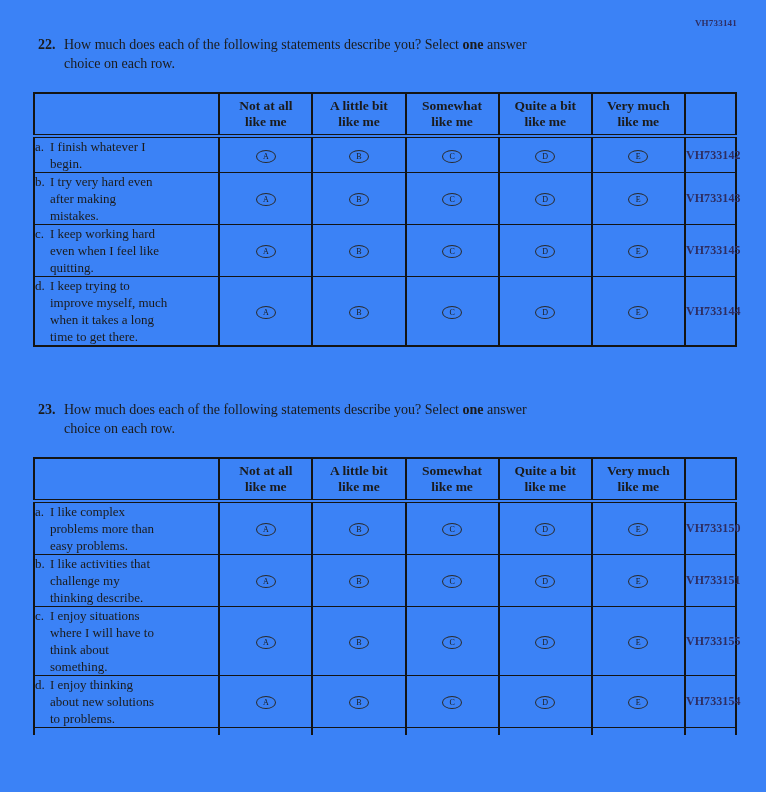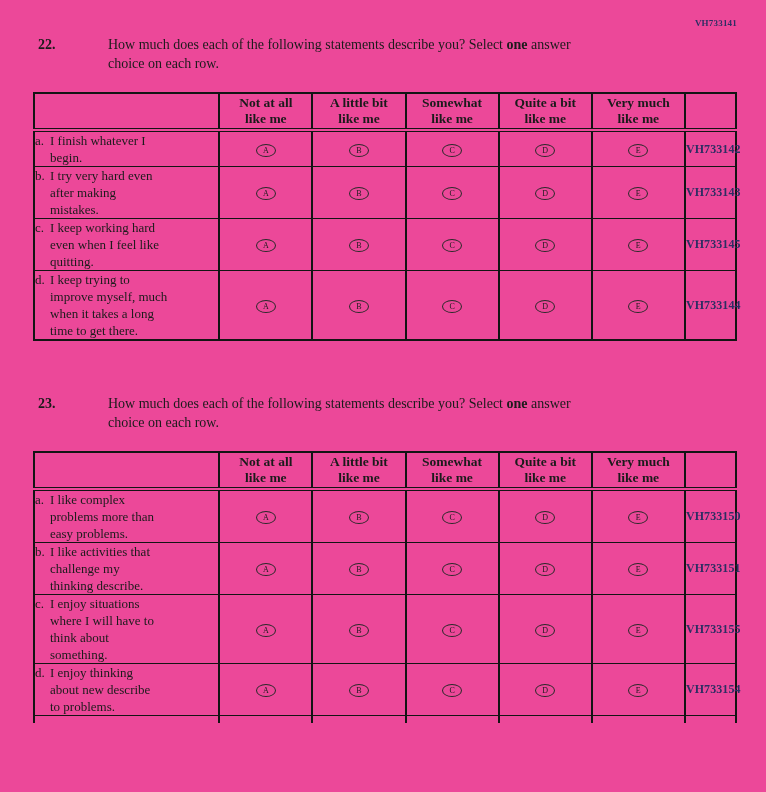--- a/index.html
+++ b/index.html
@@ -7,38 +7,37 @@
     padding: 0;
     background: #ffffff;
     font-family: "Liberation Serif", "DejaVu Serif", serif;
     color: #1b1b1b;
   }
   .page {
     position: relative;
     width: 766px;
     height: 792px;
     overflow: hidden;
-    background: #ec4899;
+    background: #3b82f6;
     box-sizing: border-box;
     padding: 18px 29px 0 33px;
   }
   .q-code {
     text-align: right;
     font-size: 9px;
     font-weight: bold;
     color: #2e2e63;
     letter-spacing: 0.2px;
     height: 11px;
     line-height: 11px;
   }
   .q-row {
     display: flex;
     margin-left: 5px;
     margin-top: 6px;
-    gap: 44px;
   }
   .q-num {
     font-weight: bold;
     font-size: 14px;
     line-height: 19px;
     width: 26px;
     flex: 0 0 26px;
   }
   .q-text {
     font-size: 14px;
@@ -67,21 +66,21 @@
   col.c-stmt { width: 185px; }
   col.c-opt  { width: 93px; }
   col.c-code { width: 51px; }
   th.hdr {
     font-size: 13.5px;
     font-weight: bold;
     text-align: center;
     vertical-align: middle;
     line-height: 16px;
     white-space: pre-line;
-    height: 37px;
+    height: 43px;
     padding: 4px 2px;
   }
   td.stmt {
     vertical-align: top;
     padding: 3px 2px 4px 7px;
     font-size: 13px;
     line-height: 17px;
   }
   .stmt-flex { display: flex; }
   .row-letter { flex: 0 0 15px; width: 15px; }
@@ -309,21 +308,21 @@
         <td class="opt"><span class="bubble">C</span></td>
         <td class="opt"><span class="bubble">D</span></td>
         <td class="opt"><span class="bubble">E</span></td>
         <td class="code-cell">VH733155</td>
       </tr>
       <tr>
         <td class="stmt">
             <div class="stmt-flex">
               <span class="row-letter">d.</span>
               <span class="row-text">I enjoy thinking
-about new describe
+about new solutions
 to problems.</span>
             </div>
           </td>
         <td class="opt"><span class="bubble">A</span></td>
         <td class="opt"><span class="bubble">B</span></td>
         <td class="opt"><span class="bubble">C</span></td>
         <td class="opt"><span class="bubble">D</span></td>
         <td class="opt"><span class="bubble">E</span></td>
         <td class="code-cell">VH733154</td>
       </tr>

